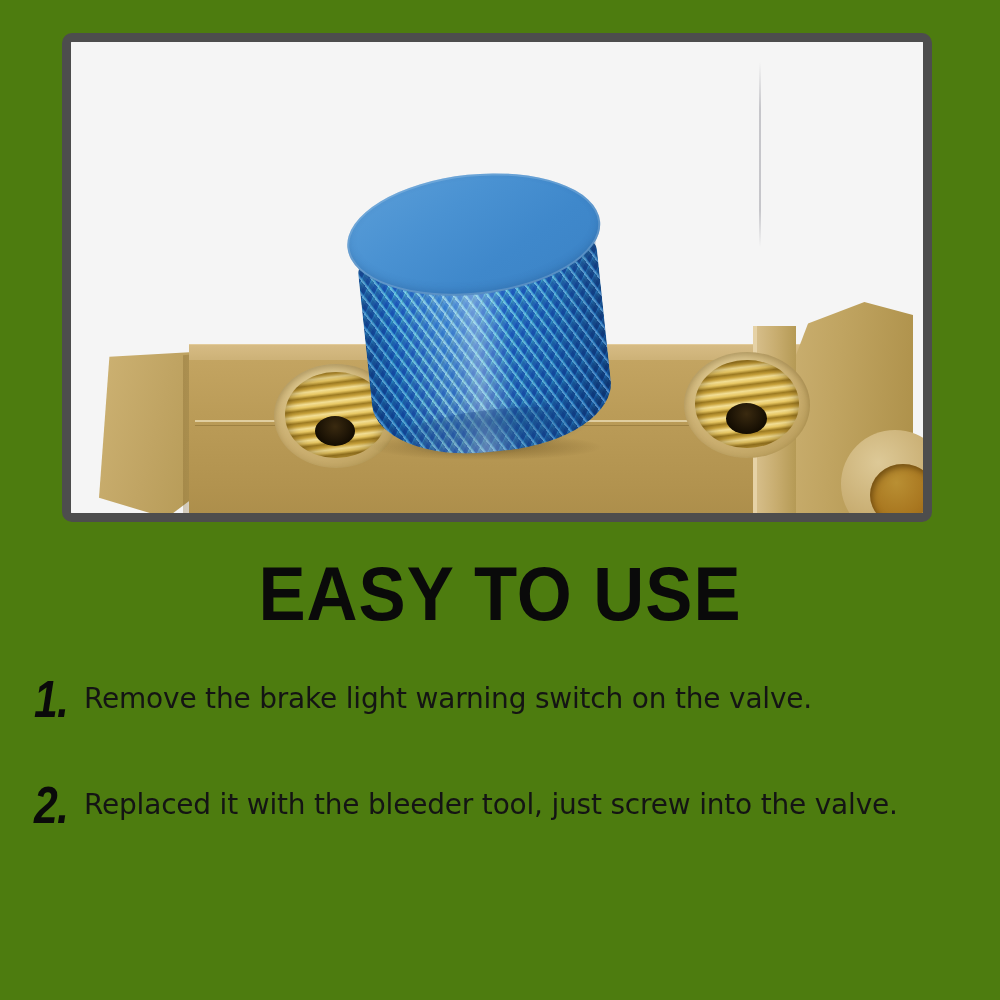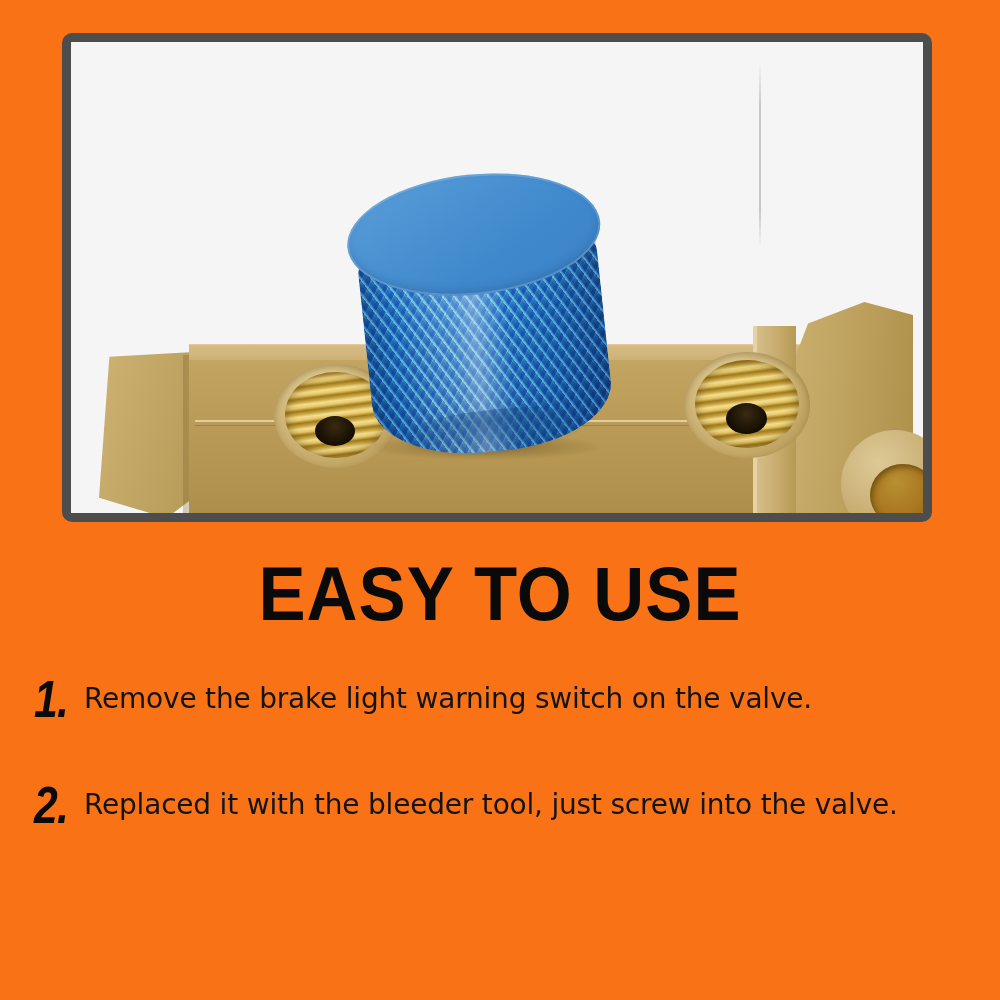--- a/index.html
+++ b/index.html
@@ -10,21 +10,21 @@
     height: 1000px;
     background: #ffffff;
     font-family: "Liberation Sans", sans-serif;
     overflow: hidden;
   }
 
   .page {
     position: relative;
     width: 1000px;
     height: 1000px;
-    background: #f97316;
+    background: #4d7c0f;
   }
 
   
   .photo-frame {
     position: absolute;
     left: 62px;
     top: 33px;
     width: 870px;
     height: 489px;
     border: 9px solid #4d4d4d;

